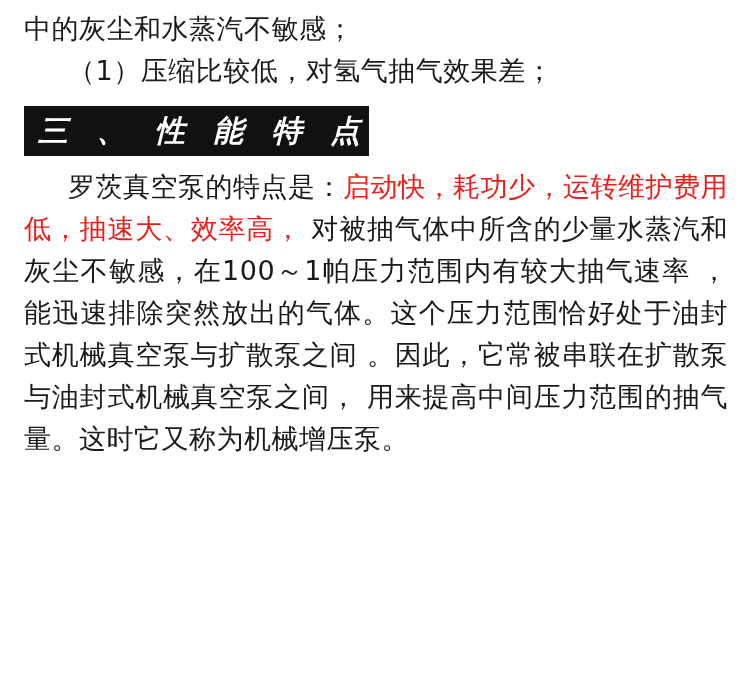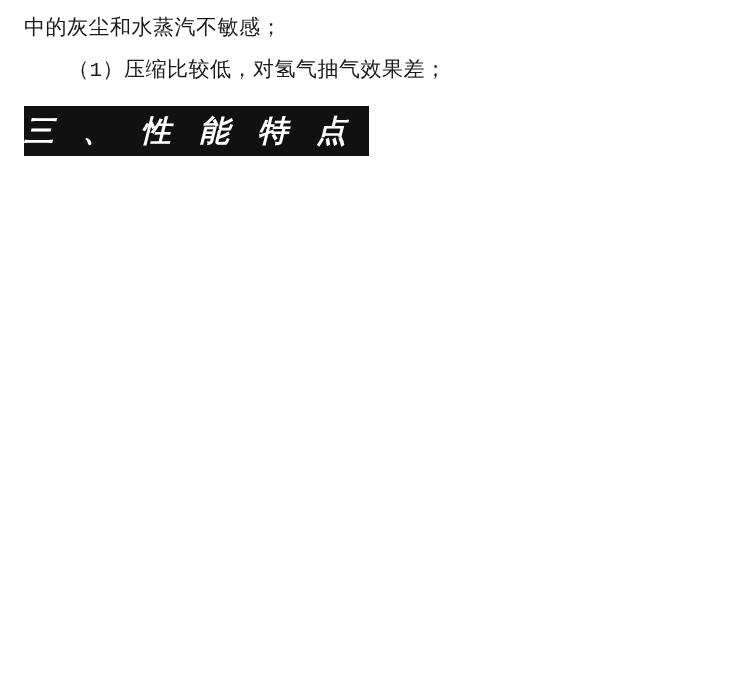--- a/index.html
+++ b/index.html
@@ -15,43 +15,43 @@
     overflow: hidden;
   }
   .page {
     position: relative;
     width: 750px;
     height: 685px;
     box-sizing: border-box;
     padding: 8px 22px 0 24px;
   }
   .para {
-    font-size: 21px;
+    font-size: 27px;
     line-height: 42px;
     letter-spacing: 0.5px;
     text-align: justify;
     text-justify: inter-ideograph;
     margin: 0;
     color: #1a1a1a;
-    font-family: Liberation Mono, monospace;
   }
   .indent {
     text-indent: 44px;
   }
   .red {
     color: #e8201b;
   }
   .banner {
     margin: 14px 0 10px 0;
     background: #111111;
     color: #ffffff;
     width: 345px;
     height: 50px;
     display: flex;
     align-items: center;
+    padding-left: 14px;
     box-sizing: border-box;
   }
   .banner-text {
     font-family: "DejaVu Serif", "Liberation Serif", serif;
     font-weight: bold;
     font-size: 30px;
     letter-spacing: 9px;
     font-style: italic;
     color: #ffffff;
     white-space: nowrap;
@@ -72,15 +72,18 @@
     <p class="para indent">
       <span>（1）压缩比较低，对氢气抽气效果差；</span>
     </p>
   </div>
 
   <div class="banner">
     <span class="banner-text">三 、 性 能 特 点</span>
   </div>
 
   <div class="block">
+    <p class="para indent">
+      <span>罗茨真空泵的特点是：</span><span class="red">启动快，耗功少，运转维护费用低，抽速大、效率高，</span><span> 对被抽气体中所含的少量水蒸汽和灰尘不敏感，在100～1帕压力范围内有较大抽气速率 ， 能迅速排除突然放出的气体。这个压力范围恰好处于油封式机械真空泵与扩散泵之间 。因此，它常被串联在扩散泵与油封式机械真空泵之间， 用来提高中间压力范围的抽气量。这时它又称为机械增压泵。</span>
+    </p>
   </div>
 
 </div>
 
 </body></html>

